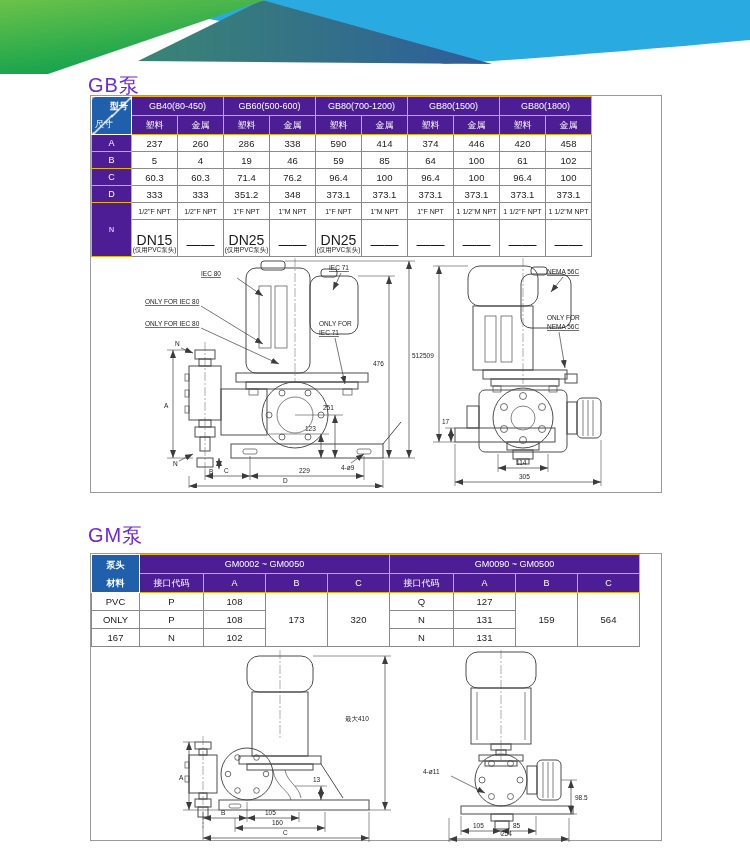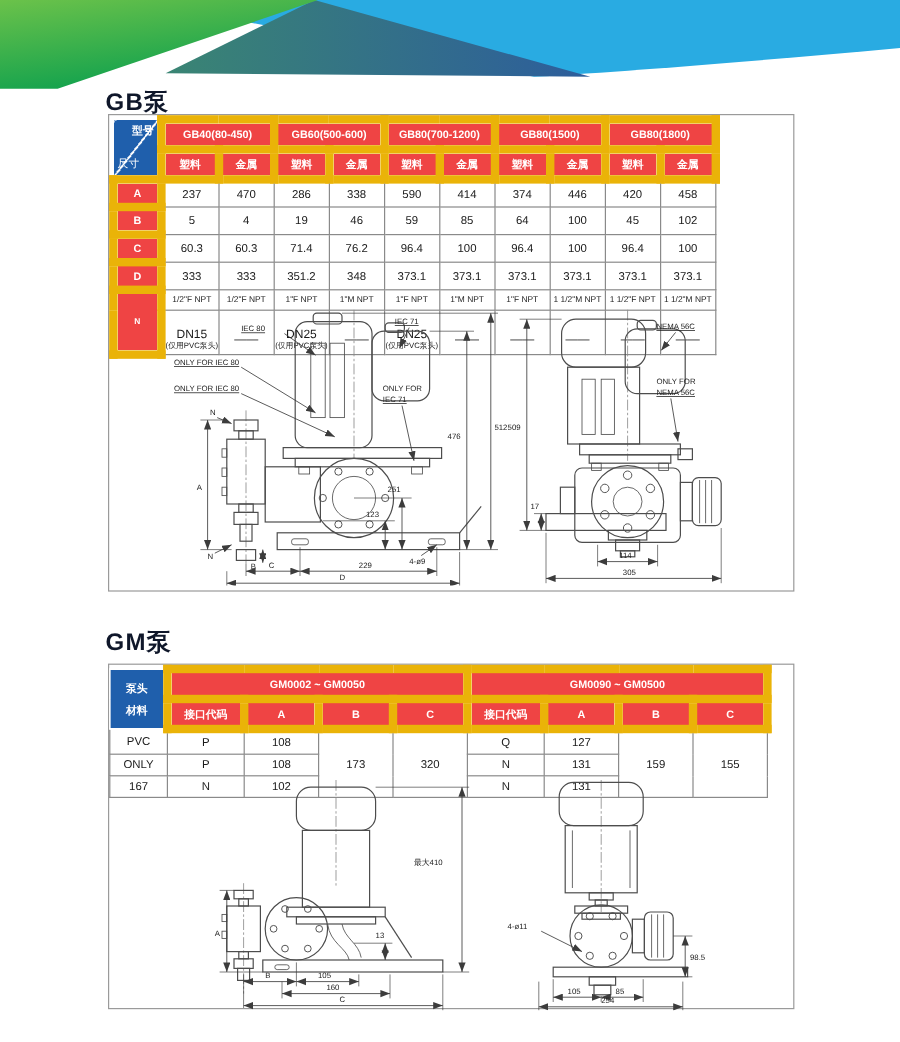--- a/index.html
+++ b/index.html
@@ -1,32 +1,32 @@
 <!DOCTYPE html>
 <html><head>
 <meta charset="utf-8">
 <style>
   html,body{margin:0;padding:0}
   body{width:750px;height:868px;position:relative;background:#fff;
        font-family:"Liberation Sans","DejaVu Sans",sans-serif;overflow:hidden}
-  .title{position:absolute;left:88px;font-size:20px;font-weight:bold;color:#0f172a;letter-spacing:1px}
+  .title{position:absolute;left:88px;font-size:20px;font-weight:normal;color:#6d28d9;letter-spacing:1px}
   #gb-title{top:72px}
   #gm-title{top:522px}
   .sbox{position:absolute;left:90px;width:570px;border:1px solid #9a9a9a;background:#fff}
   #gb-box{top:95px;height:396px}
   #gm-box{top:553px;height:286px}
   table{border-collapse:collapse;table-layout:fixed;font-size:9.5px;color:#1a1a1a;border:1px solid #6a6a6a}
   td{border:1px solid #8a8a8a;text-align:center;vertical-align:middle;padding:0;overflow:hidden;white-space:nowrap}
-  .hd{background:#ef4444;color:#fff;border:7px solid #eab308;font-weight:bold;font-size:9px}
+  .hd{background:#4c1d95;color:#fff;border:1px solid #eab308;font-weight:normal;font-size:9px}
   tr.h1 td,tr.h2 td{height:18px}
   tr.r td{height:16px}
   tr.nptr td{height:16px;font-size:7px}
   tr.dnr td{height:36px}
   tr.gmr td{height:17px}
-  .dn-main{display:block;font-size:10px;line-height:11px;margin-top:13px}
+  .dn-main{display:block;font-size:14px;line-height:11px;margin-top:13px}
   .dn-note{display:block;font-size:6.5px;line-height:8px}
   .corner{position:relative;border:1px solid #fff;
     background:linear-gradient(to bottom right,#1f5fac 48.6%,#fff 48.6%,#fff 51.4%,#1f5fac 51.4%)}
   .corner .ct{position:absolute;top:3px;right:3px;color:#fff;font-size:9px;font-weight:bold}
   .corner .cb{position:absolute;bottom:3px;left:3px;color:#fff;font-size:9px;font-weight:normal}
   .cstack{background:#1f5fac;color:#fff;border:1px solid #fff;font-weight:bold;font-size:9px}
   .cstack div{line-height:18px}
   .draw{position:absolute;left:0}
   #gb-draw{top:160px;width:568px;height:234px}
   #gm-draw{top:94px;width:568px;height:191px}
@@ -102,41 +102,41 @@
       <td class="hd">塑料</td>
       <td class="hd">金属</td>
       <td class="hd">塑料</td>
       <td class="hd">金属</td>
       <td class="hd">塑料</td>
       <td class="hd">金属</td>
     </tr>
     <tr class="r">
       <td class="hd">A</td>
       <td>237</td>
-      <td>470</td>
+      <td>260</td>
       <td>286</td>
       <td>338</td>
       <td>590</td>
       <td>414</td>
       <td>374</td>
       <td>446</td>
       <td>420</td>
       <td>458</td>
     </tr>
     <tr class="r">
       <td class="hd">B</td>
       <td>5</td>
       <td>4</td>
       <td>19</td>
       <td>46</td>
       <td>59</td>
       <td>85</td>
       <td>64</td>
       <td>100</td>
-      <td>45</td>
+      <td>61</td>
       <td>102</td>
     </tr>
     <tr class="r">
       <td class="hd">C</td>
       <td>60.3</td>
       <td>60.3</td>
       <td>71.4</td>
       <td>76.2</td>
       <td>96.4</td>
       <td>100</td>
@@ -417,21 +417,21 @@
     </tr>
     <tr class="gmr">
       <td>PVC</td>
       <td>P</td>
       <td>108</td>
       <td rowspan="3">173</td>
       <td rowspan="3">320</td>
       <td>Q</td>
       <td>127</td>
       <td rowspan="3">159</td>
-      <td rowspan="3">155</td>
+      <td rowspan="3">564</td>
     </tr>
     <tr class="gmr">
       <td>ONLY</td>
       <td>P</td>
       <td>108</td>
       <td>N</td>
       <td>131</td>
     </tr>
     <tr class="gmr">
       <td>167</td>

